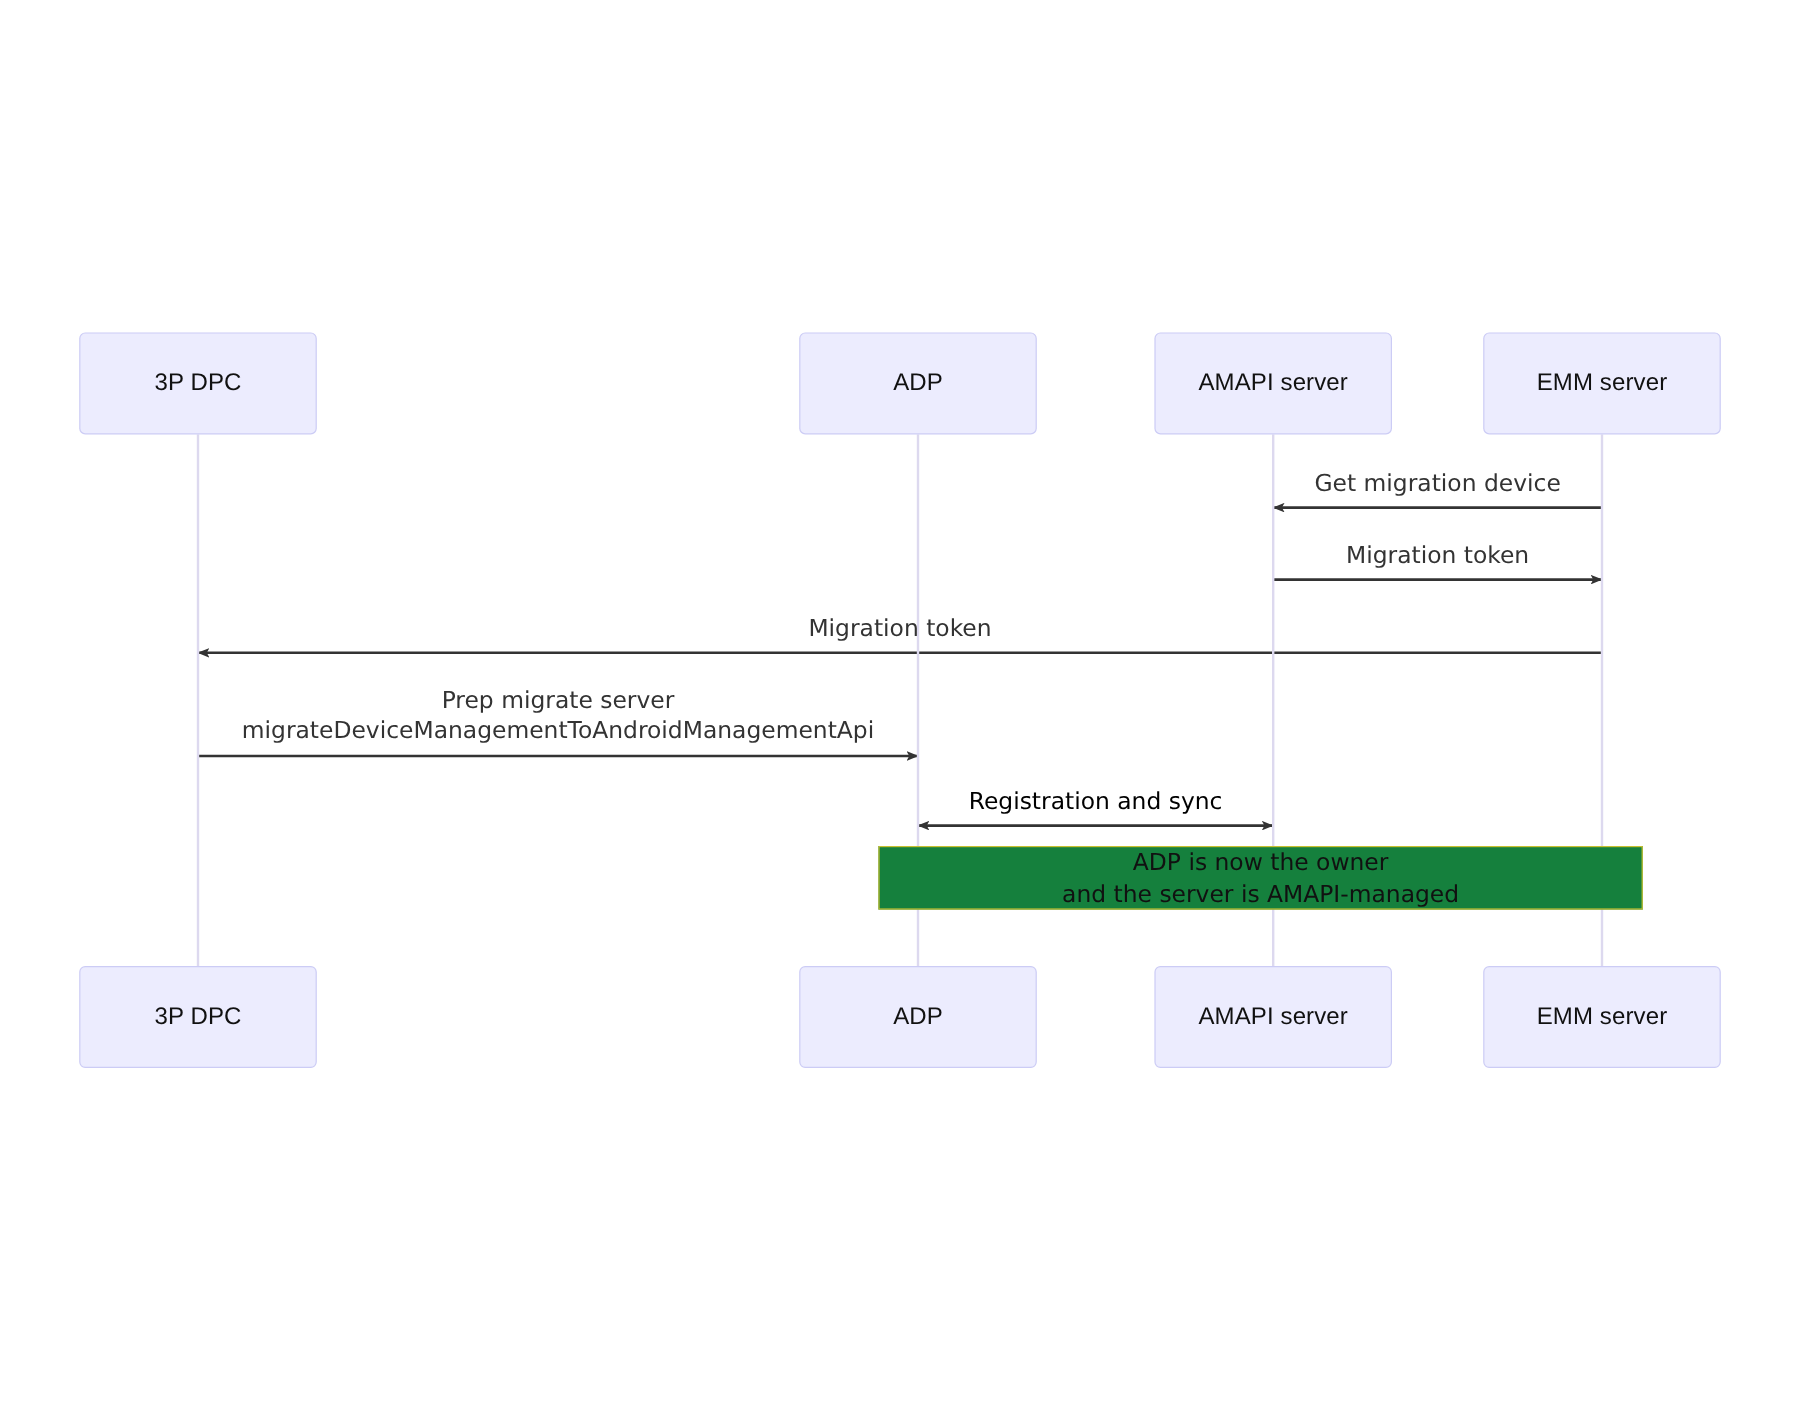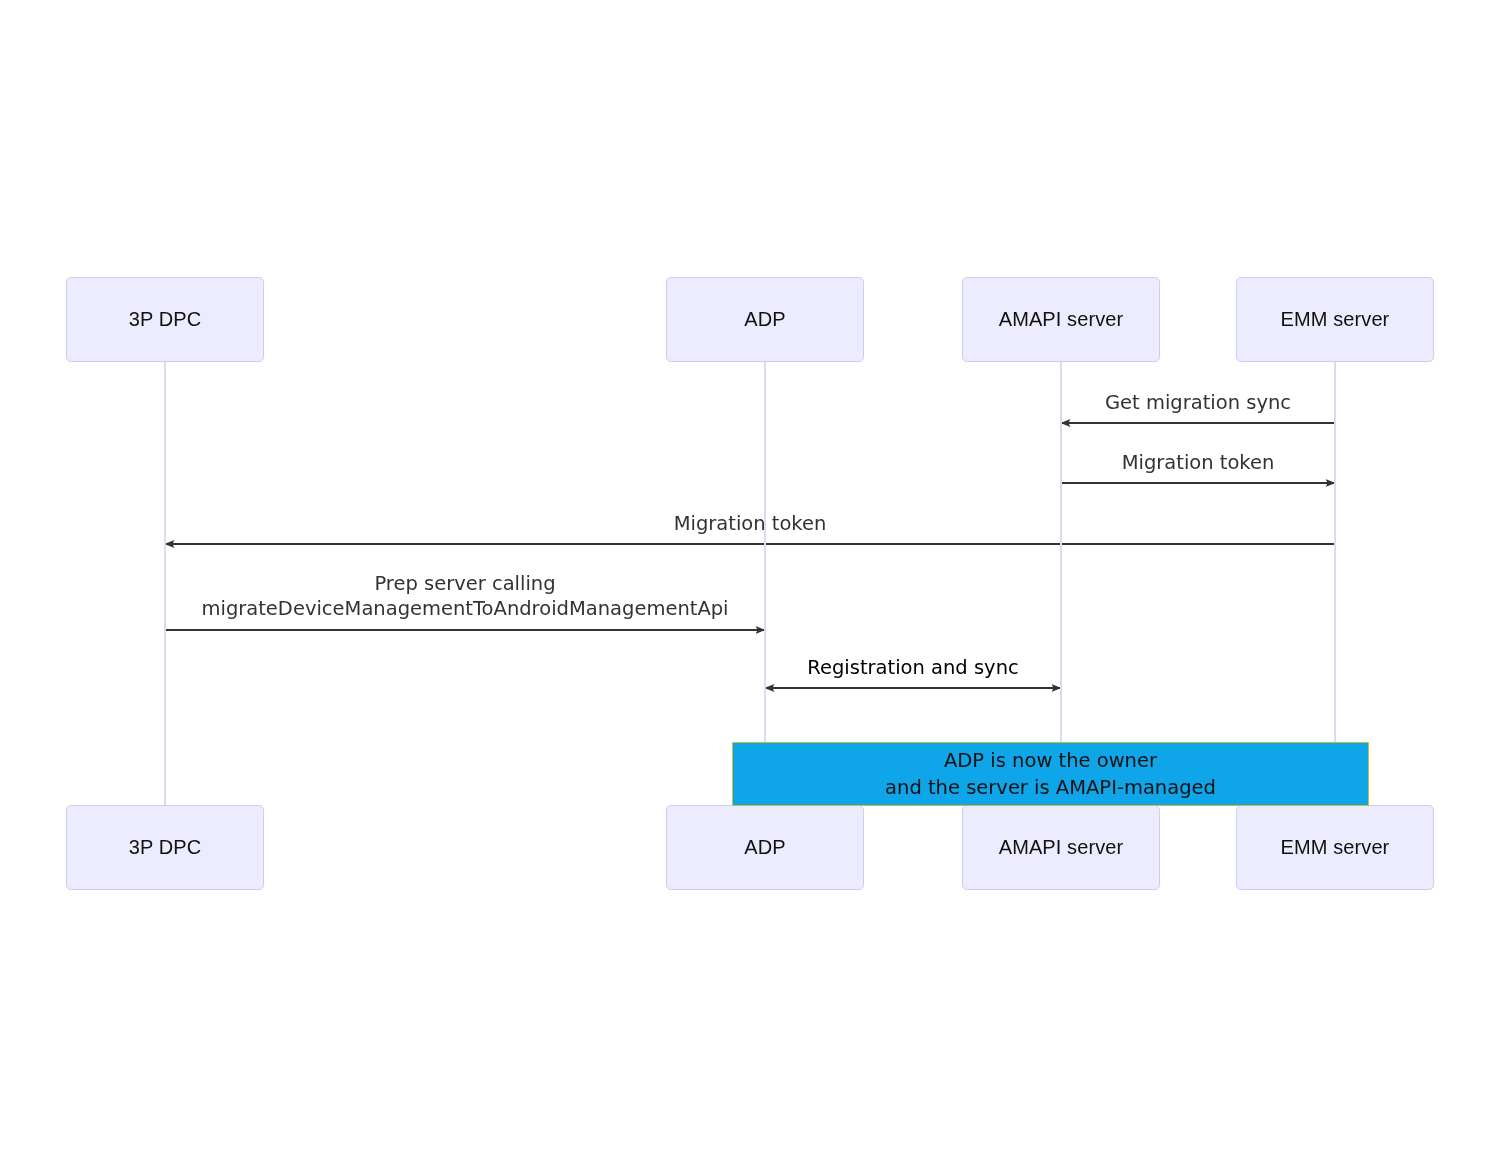--- a/index.html
+++ b/index.html
@@ -113,23 +113,23 @@
     </div>
     <div class="actor-box" style="left: 666px; top: 805px; width: 198px; height: 85px; background: rgb(236, 236, 254); border-color: rgb(204, 204, 245); color: rgb(17, 17, 17);">
       <span>ADP</span>
     </div>
     <div class="actor-box" style="left: 962px; top: 805px; width: 198px; height: 85px; background: rgb(236, 236, 254); border-color: rgb(204, 204, 245); color: rgb(17, 17, 17);">
       <span>AMAPI server</span>
     </div>
     <div class="actor-box" style="left: 1236px; top: 805px; width: 198px; height: 85px; background: rgb(236, 236, 254); border-color: rgb(204, 204, 245); color: rgb(17, 17, 17);">
       <span>EMM server</span>
     </div>
-    <div class="msg-label" style="left: 1001px; width: 394px; top: 390px; color: rgb(51, 51, 51);">Get migration sync</div>
+    <div class="msg-label" style="left: 1001px; width: 394px; top: 390px; color: rgb(51, 51, 51);">Get migration device</div>
     <div class="msg-label" style="left: 1001px; width: 394px; top: 450px; color: rgb(51, 51, 51);">Migration token</div>
     <div class="msg-label" style="left: 105px; width: 1290px; top: 511px; color: rgb(51, 51, 51);">Migration token</div>
-    <div class="msg-label" style="left: 105px; width: 720px; top: 571px; color: rgb(51, 51, 51);">Prep server calling
+    <div class="msg-label" style="left: 105px; width: 720px; top: 571px; color: rgb(51, 51, 51);">Prep migrate server
 migrateDeviceManagementToAndroidManagementApi</div>
     <div class="msg-label" style="left: 705px; width: 416px; top: 655px; color: #000000;">Registration and sync</div>
-    <div class="note-box" style="left: 732px; top: 705px; width: 637px; height: 64px; background: #0ea5e9; border-color: rgb(199, 192, 47); margin-top: 37px;">
+    <div class="note-box" style="left: 732px; top: 705px; width: 637px; height: 53px; background: #15803d; border-color: rgb(199, 192, 47);">
       <div>ADP is now the owner</div>
       <div>and the server is AMAPI-managed</div>
     </div>
   </div>
 
 </body></html>

